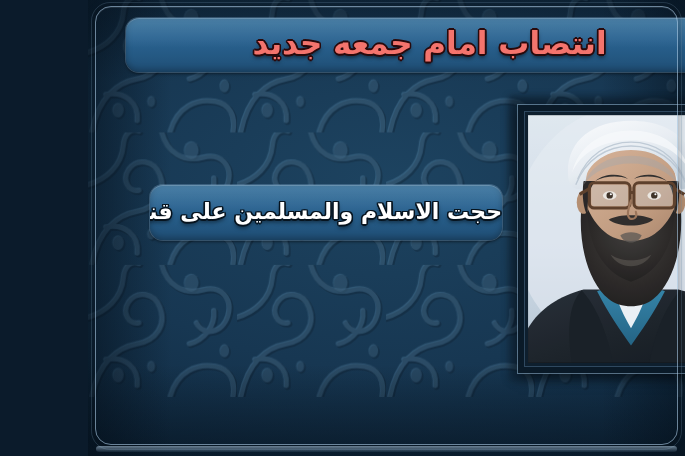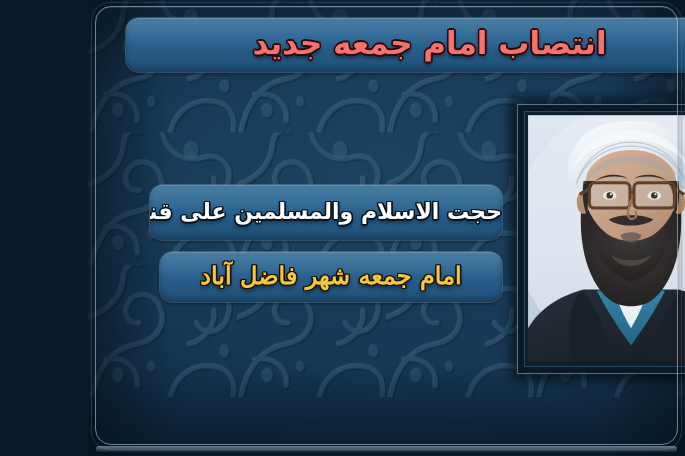--- a/index.html
+++ b/index.html
@@ -244,23 +244,20 @@
   <div class="photo-backdrop"></div>
 
   <div id="title-plaque" class="plaque">
     <div class="title-text">انتصاب امام جمعه جدید</div>
   </div>
 
   <div id="name-plaque" class="plaque">
     <div class="name-text">حجت الاسلام والمسلمین علی قنبری</div>
   </div>
 
-  <div id="subtitle-plaque" class="plaque">
-    <div class="subtitle-text">امام جمعه شهر فاضل آباد</div>
-  </div>
 
   <div id="portrait-frame">
     <div id="portrait-frame-inner">
       <div id="portrait">
         <svg viewBox="0 0 214 256" preserveAspectRatio="xMidYMid slice">
           <defs>
             <linearGradient id="photoBg" x1="0" y1="0" x2="0" y2="1">
               <stop offset="0%" stop-color="#e6edf3"></stop>
               <stop offset="55%" stop-color="#d3dee8"></stop>
               <stop offset="100%" stop-color="#b9c8d6"></stop>

